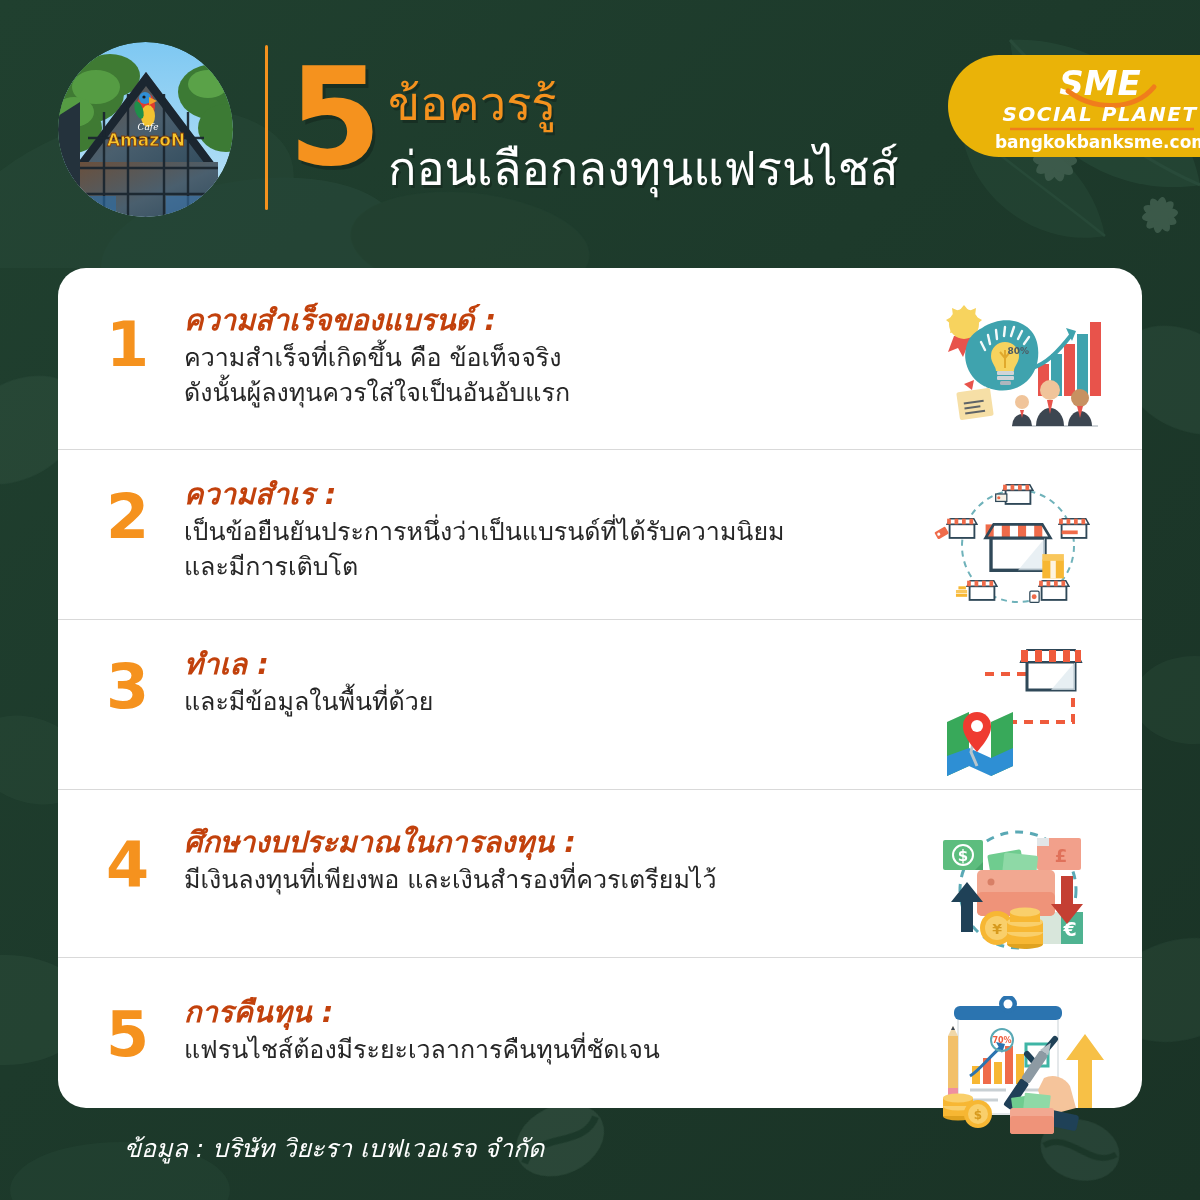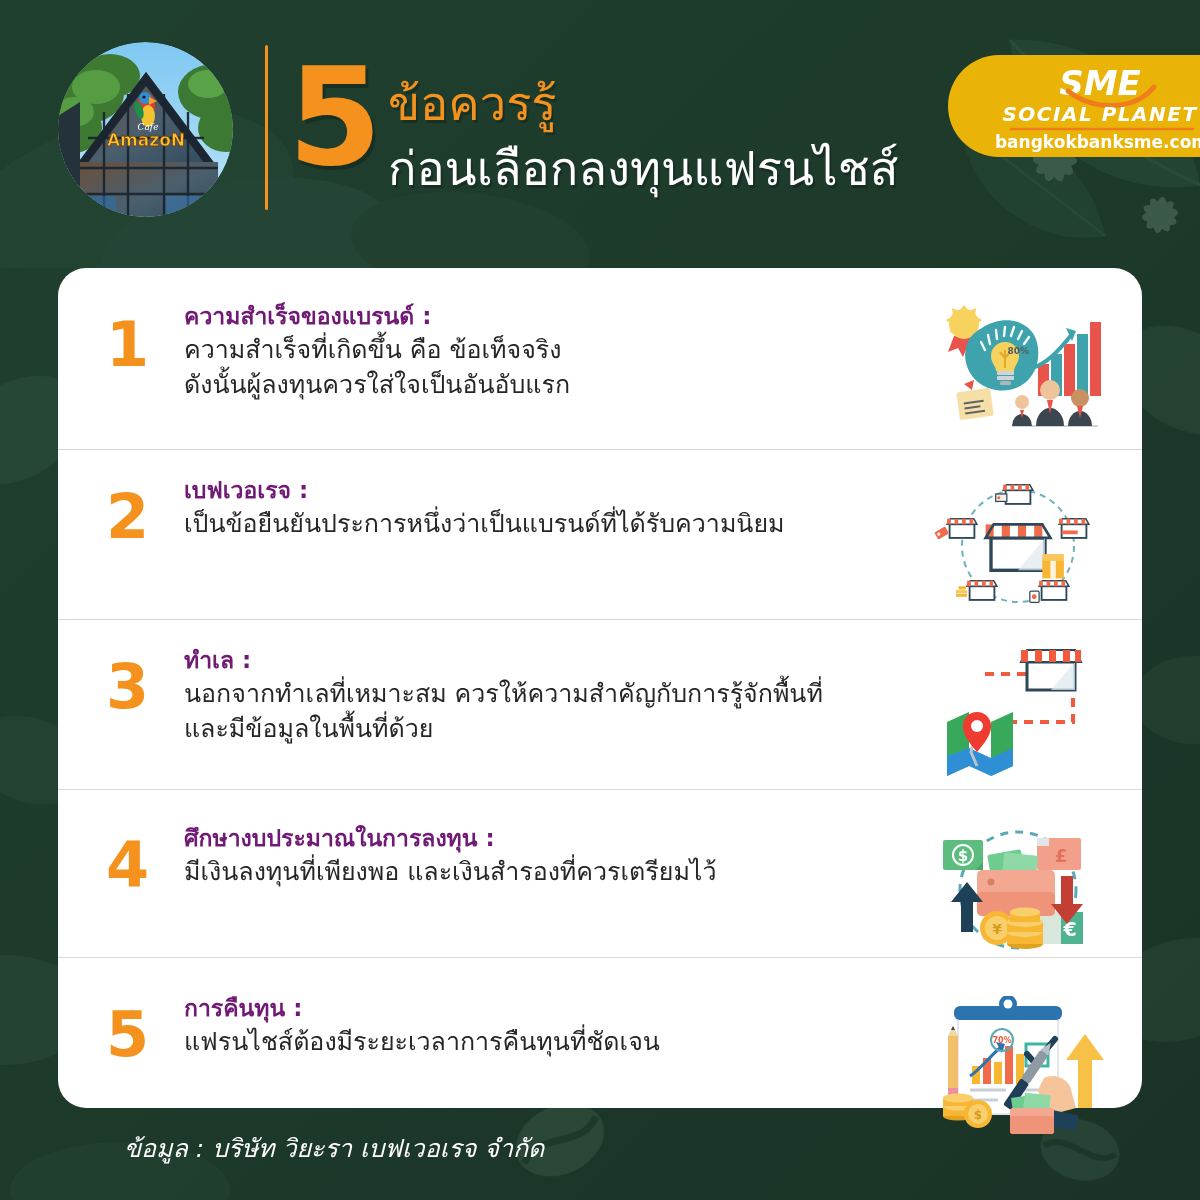--- a/index.html
+++ b/index.html
@@ -70,22 +70,22 @@
   }
   .item:last-child{ border-bottom:none; }
 
   .item-num{
     font-size:62px; font-weight:bold; color:#f5921e;
     line-height:1; width:78px; flex:none;
     text-align:left;
   }
   .item-body{ flex:1 1 auto; min-width:0; padding-right:14px; }
   .item-title{
-    font-size:23px; font-weight:bold; color:#701a75;
-    line-height:1.28; margin-bottom:2px;
+    font-size:29px; font-weight:bold; color:#c2410c;
+    line-height:1.28; margin-bottom:2px;font-style:italic;
   }
   .item-desc{
     font-size:25px; color:#262626; line-height:1.38; font-weight:normal;
   }
   .item-desc div{ white-space:nowrap; }
   .item-icon{ flex:none; width:180px; display:flex; align-items:center; justify-content:center; }
   .item-icon svg{ display:block; }
 
   
   .row1{ height:178px; padding-top:30px; }
@@ -385,23 +385,24 @@
             <path d="M-3 8 l3 12 3 -12 z" fill="#e8534b"></path>
           </g>
         </g>
       </svg>
     </div>
   </div>
 
   <div class="item row2">
     <div class="item-num">2</div>
     <div class="item-body">
-      <div class="item-title">เบฟเวอเรจ :</div>
+      <div class="item-title">ความสำเร :</div>
       <div class="item-desc">
         <div>เป็นข้อยืนยันประการหนึ่งว่าเป็นแบรนด์ที่ได้รับความนิยม</div>
+        <div>และมีการเติบโต</div>
       </div>
     </div>
     <div class="item-icon">
       <svg viewBox="0 0 170 140" width="170" height="140">
         <circle cx="85" cy="70" r="56" fill="none" stroke="#6fb2ba" stroke-width="2" stroke-dasharray="6 5"></circle>
 
         <g transform="translate(85,70) scale(1.35)">
           <g transform="translate(-24,-14)">
             <rect x="4" y="8" width="40" height="24" fill="#ffffff" stroke="#2f4858" stroke-width="2.5"></rect>
             <path d="M0 8 l6 -10 h36 l6 10 z" fill="#ffffff"></path>
@@ -490,21 +491,20 @@
         </g>
       </svg>
     </div>
   </div>
 
   <div class="item row3">
     <div class="item-num">3</div>
     <div class="item-body">
       <div class="item-title">ทำเล :</div>
       <div class="item-desc">
-        <div>นอกจากทำเลที่เหมาะสม ควรให้ความสำคัญกับการรู้จักพื้นที่</div>
         <div>และมีข้อมูลในพื้นที่ด้วย</div>
       </div>
     </div>
     <div class="item-icon">
       <svg viewBox="0 0 170 140" width="170" height="140">
 
         <path d="M52 28 L140 28 L140 76 L74 76" fill="none" stroke="#ef5b3c" stroke-width="4" stroke-dasharray="9 7"></path>
 
         <g transform="translate(118,16)">
           <rect x="-24" y="0" width="48" height="28" fill="#ffffff" stroke="#2f4858" stroke-width="3"></rect>

